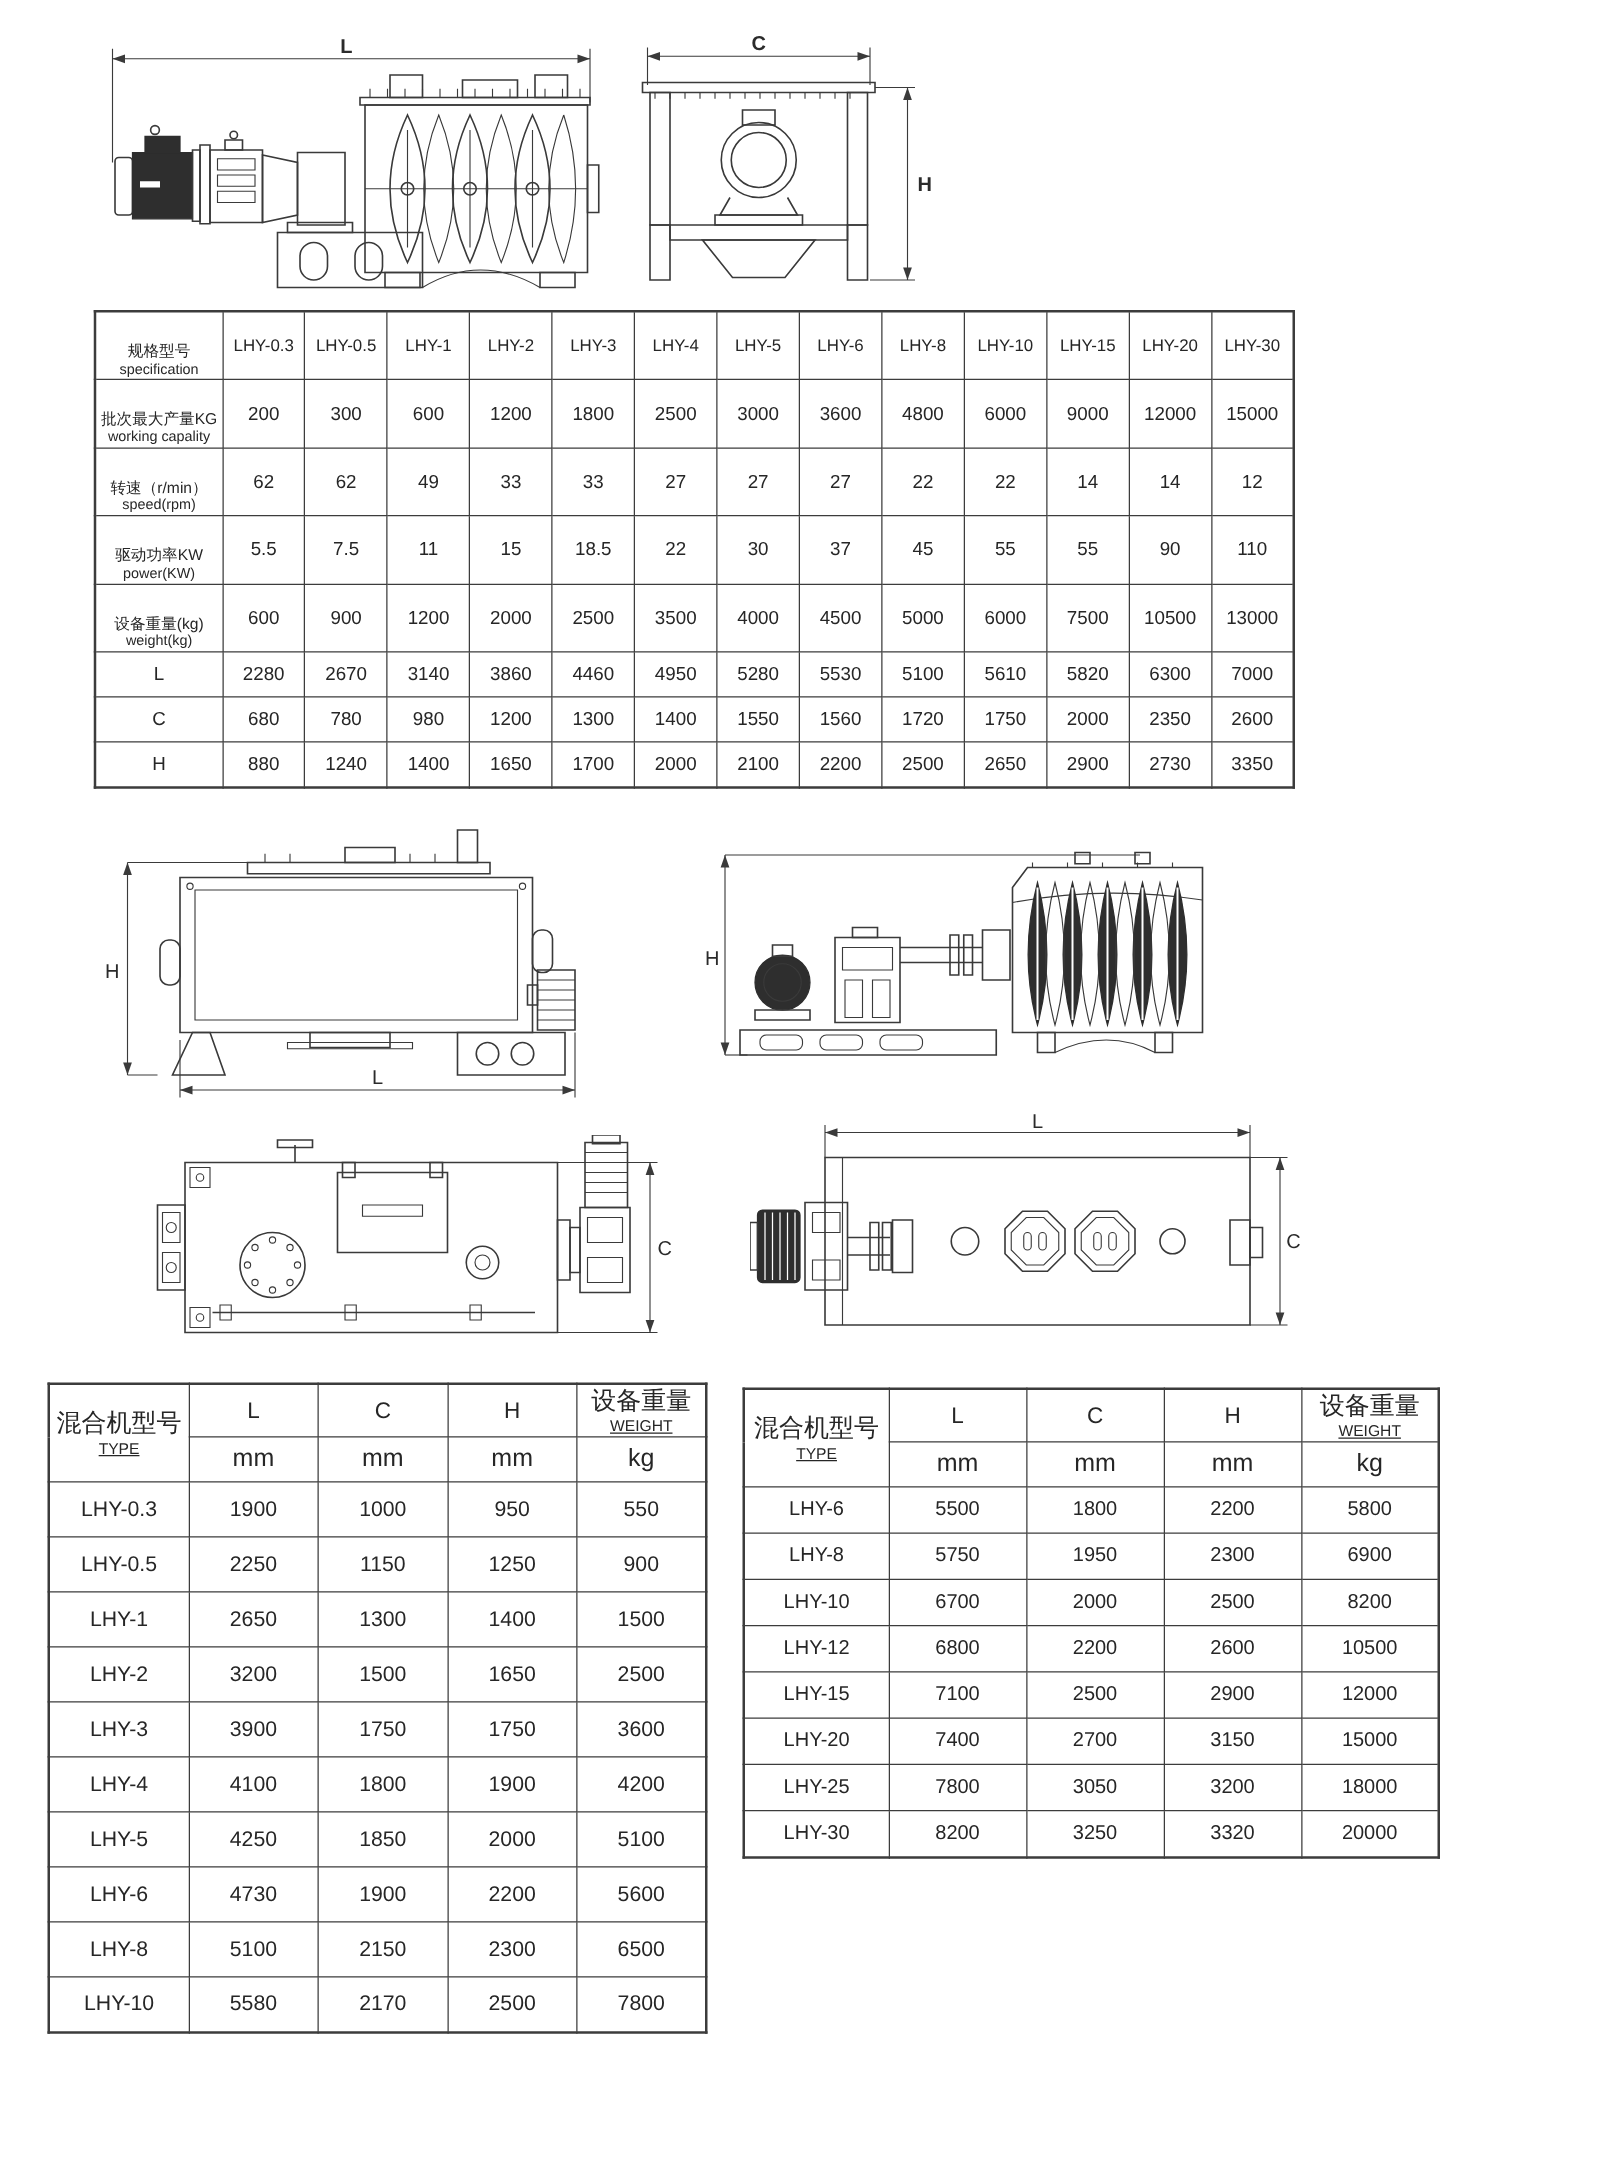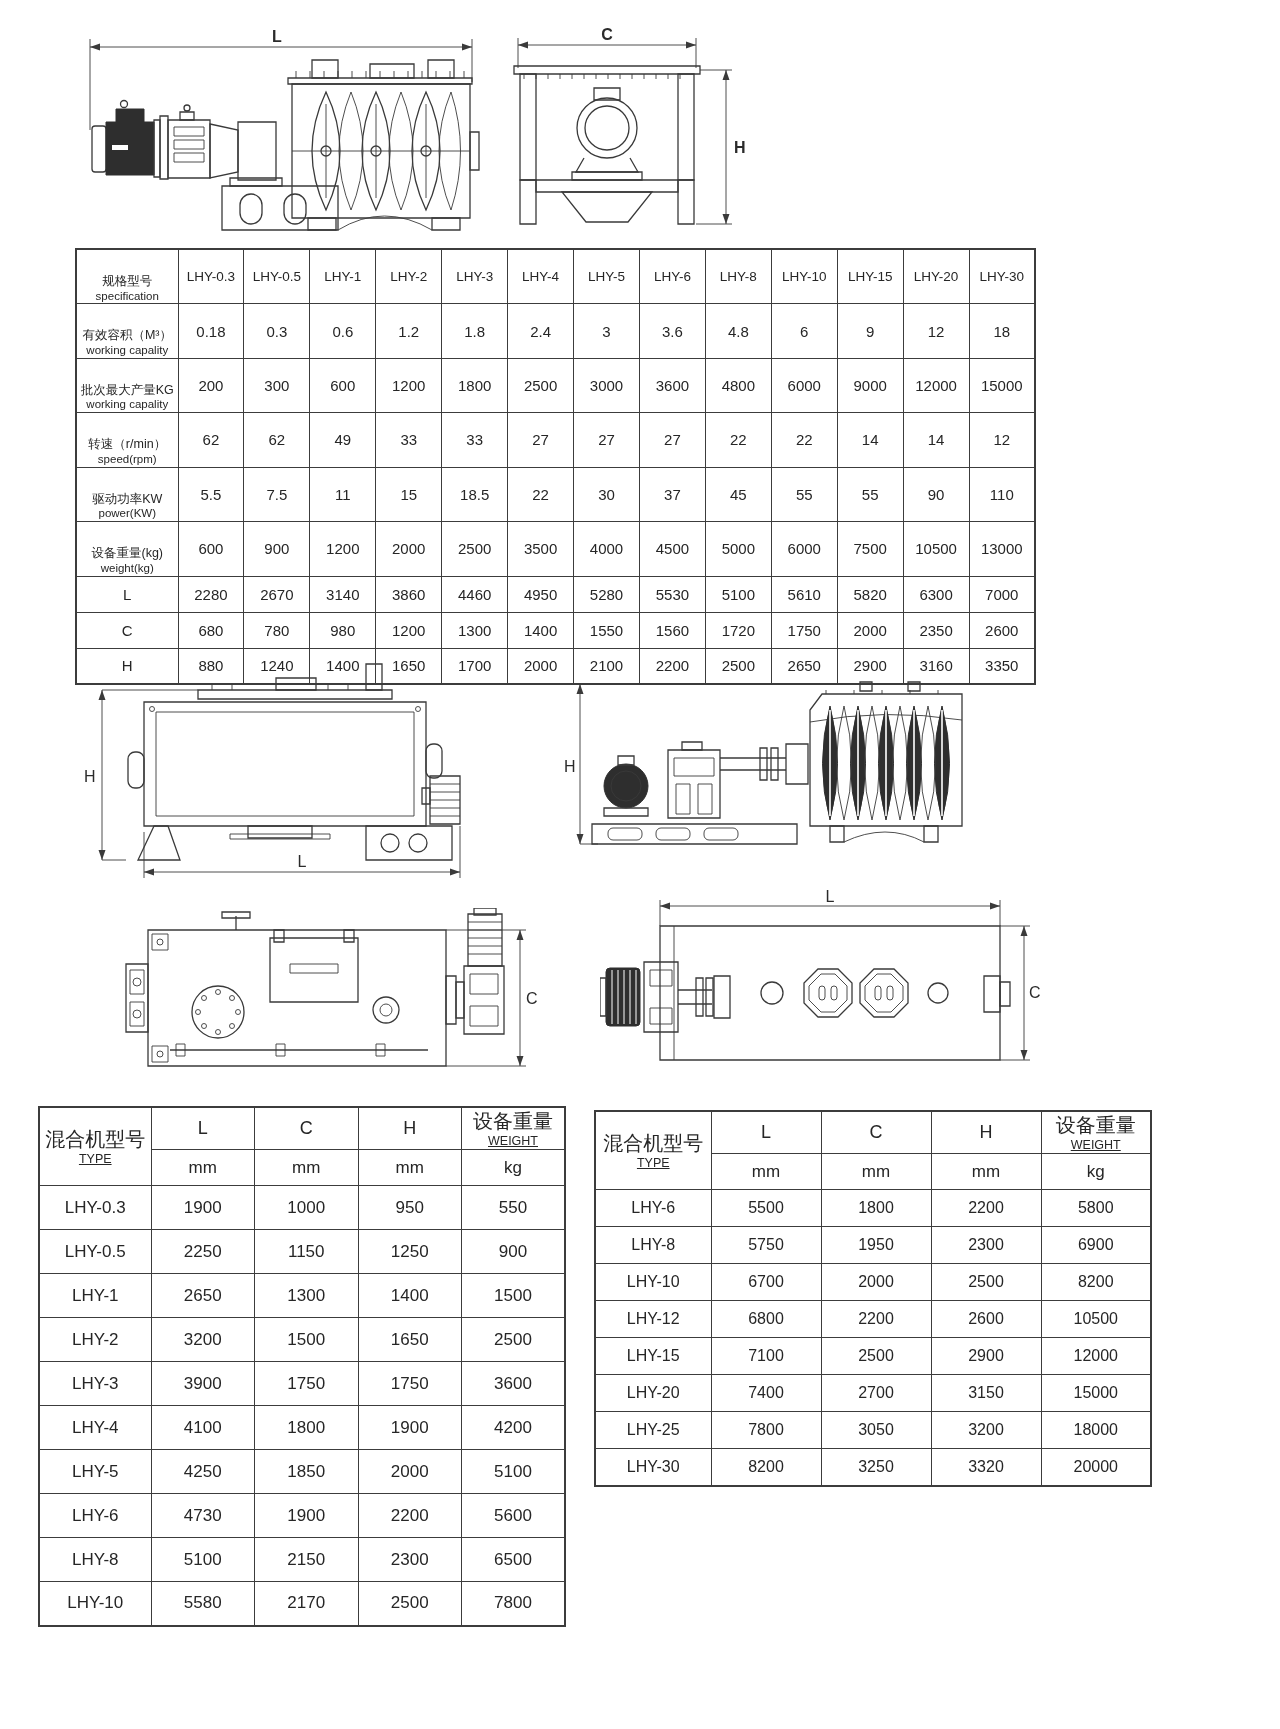--- a/index.html
+++ b/index.html
@@ -29,21 +29,21 @@
   .spec tbody th { height:36px; }
   .spec .zh { font-size:12.5px; line-height:1.25;margin-top:24px; }
   .spec .en { font-size:11.5px; line-height:1.2; }
   .spec tbody th.single { font-size:15px; }
 
   
   .dim { border:2px solid #3c3c3c; }
   .dimL { left:38px; top:1106px; width:528px; }
   .dimR { left:594px; top:1110px; width:558px; }
   .dim thead tr:nth-child(1) th { height:42px; font-size:18px; }
-  .dim thead tr:nth-child(2) th { height:36px; font-size:17px; }
+  .dim thead tr:nth-child(2) th { height:36px; font-size:20px; }
   .dim thead th .zh { font-size:20px; line-height:1.3; }
   .dim thead th .en { font-size:12.5px; line-height:1.2;text-decoration:underline; }
   .dimL tbody th, .dimL tbody td { height:44px; font-size:17px; }
   .dimR tbody th, .dimR tbody td { height:37px; font-size:16px; }
 </style>
 </head>
 <body>
 
 <div class="page">
 
@@ -164,39 +164,20 @@
           <th>LHY-8</th>
           <th>LHY-10</th>
           <th>LHY-15</th>
           <th>LHY-20</th>
           <th>LHY-30</th>
         </tr>
     </thead>
     <tbody>
         <tr>
           <th>
-            <div class="zh">有效容积（M³）</div>
-            <div class="en">working capality</div>
-          </th>
-          <td>0.18</td>
-          <td>0.3</td>
-          <td>0.6</td>
-          <td>1.2</td>
-          <td>1.8</td>
-          <td>2.4</td>
-          <td>3</td>
-          <td>3.6</td>
-          <td>4.8</td>
-          <td>6</td>
-          <td>9</td>
-          <td>12</td>
-          <td>18</td>
-        </tr>
-        <tr>
-          <th>
             <div class="zh">批次最大产量KG</div>
             <div class="en">working capality</div>
           </th>
           <td>200</td>
           <td>300</td>
           <td>600</td>
           <td>1200</td>
           <td>1800</td>
           <td>2500</td>
           <td>3000</td>
@@ -302,21 +283,21 @@
           <td>1240</td>
           <td>1400</td>
           <td>1650</td>
           <td>1700</td>
           <td>2000</td>
           <td>2100</td>
           <td>2200</td>
           <td>2500</td>
           <td>2650</td>
           <td>2900</td>
-          <td>3160</td>
+          <td>2730</td>
           <td>3350</td>
         </tr>
       </tbody>
   </table>
 
   <svg class="drawing" style="left:80px; top:646px;" width="396" height="240" viewBox="0 0 396 240">
     <g>
       <line class="thin" x1="22" y1="44" x2="118" y2="44"></line>
       <line class="thin" x1="22" y1="214" x2="46" y2="214"></line>
       <line class="thin" x1="22" y1="44" x2="22" y2="214"></line>

